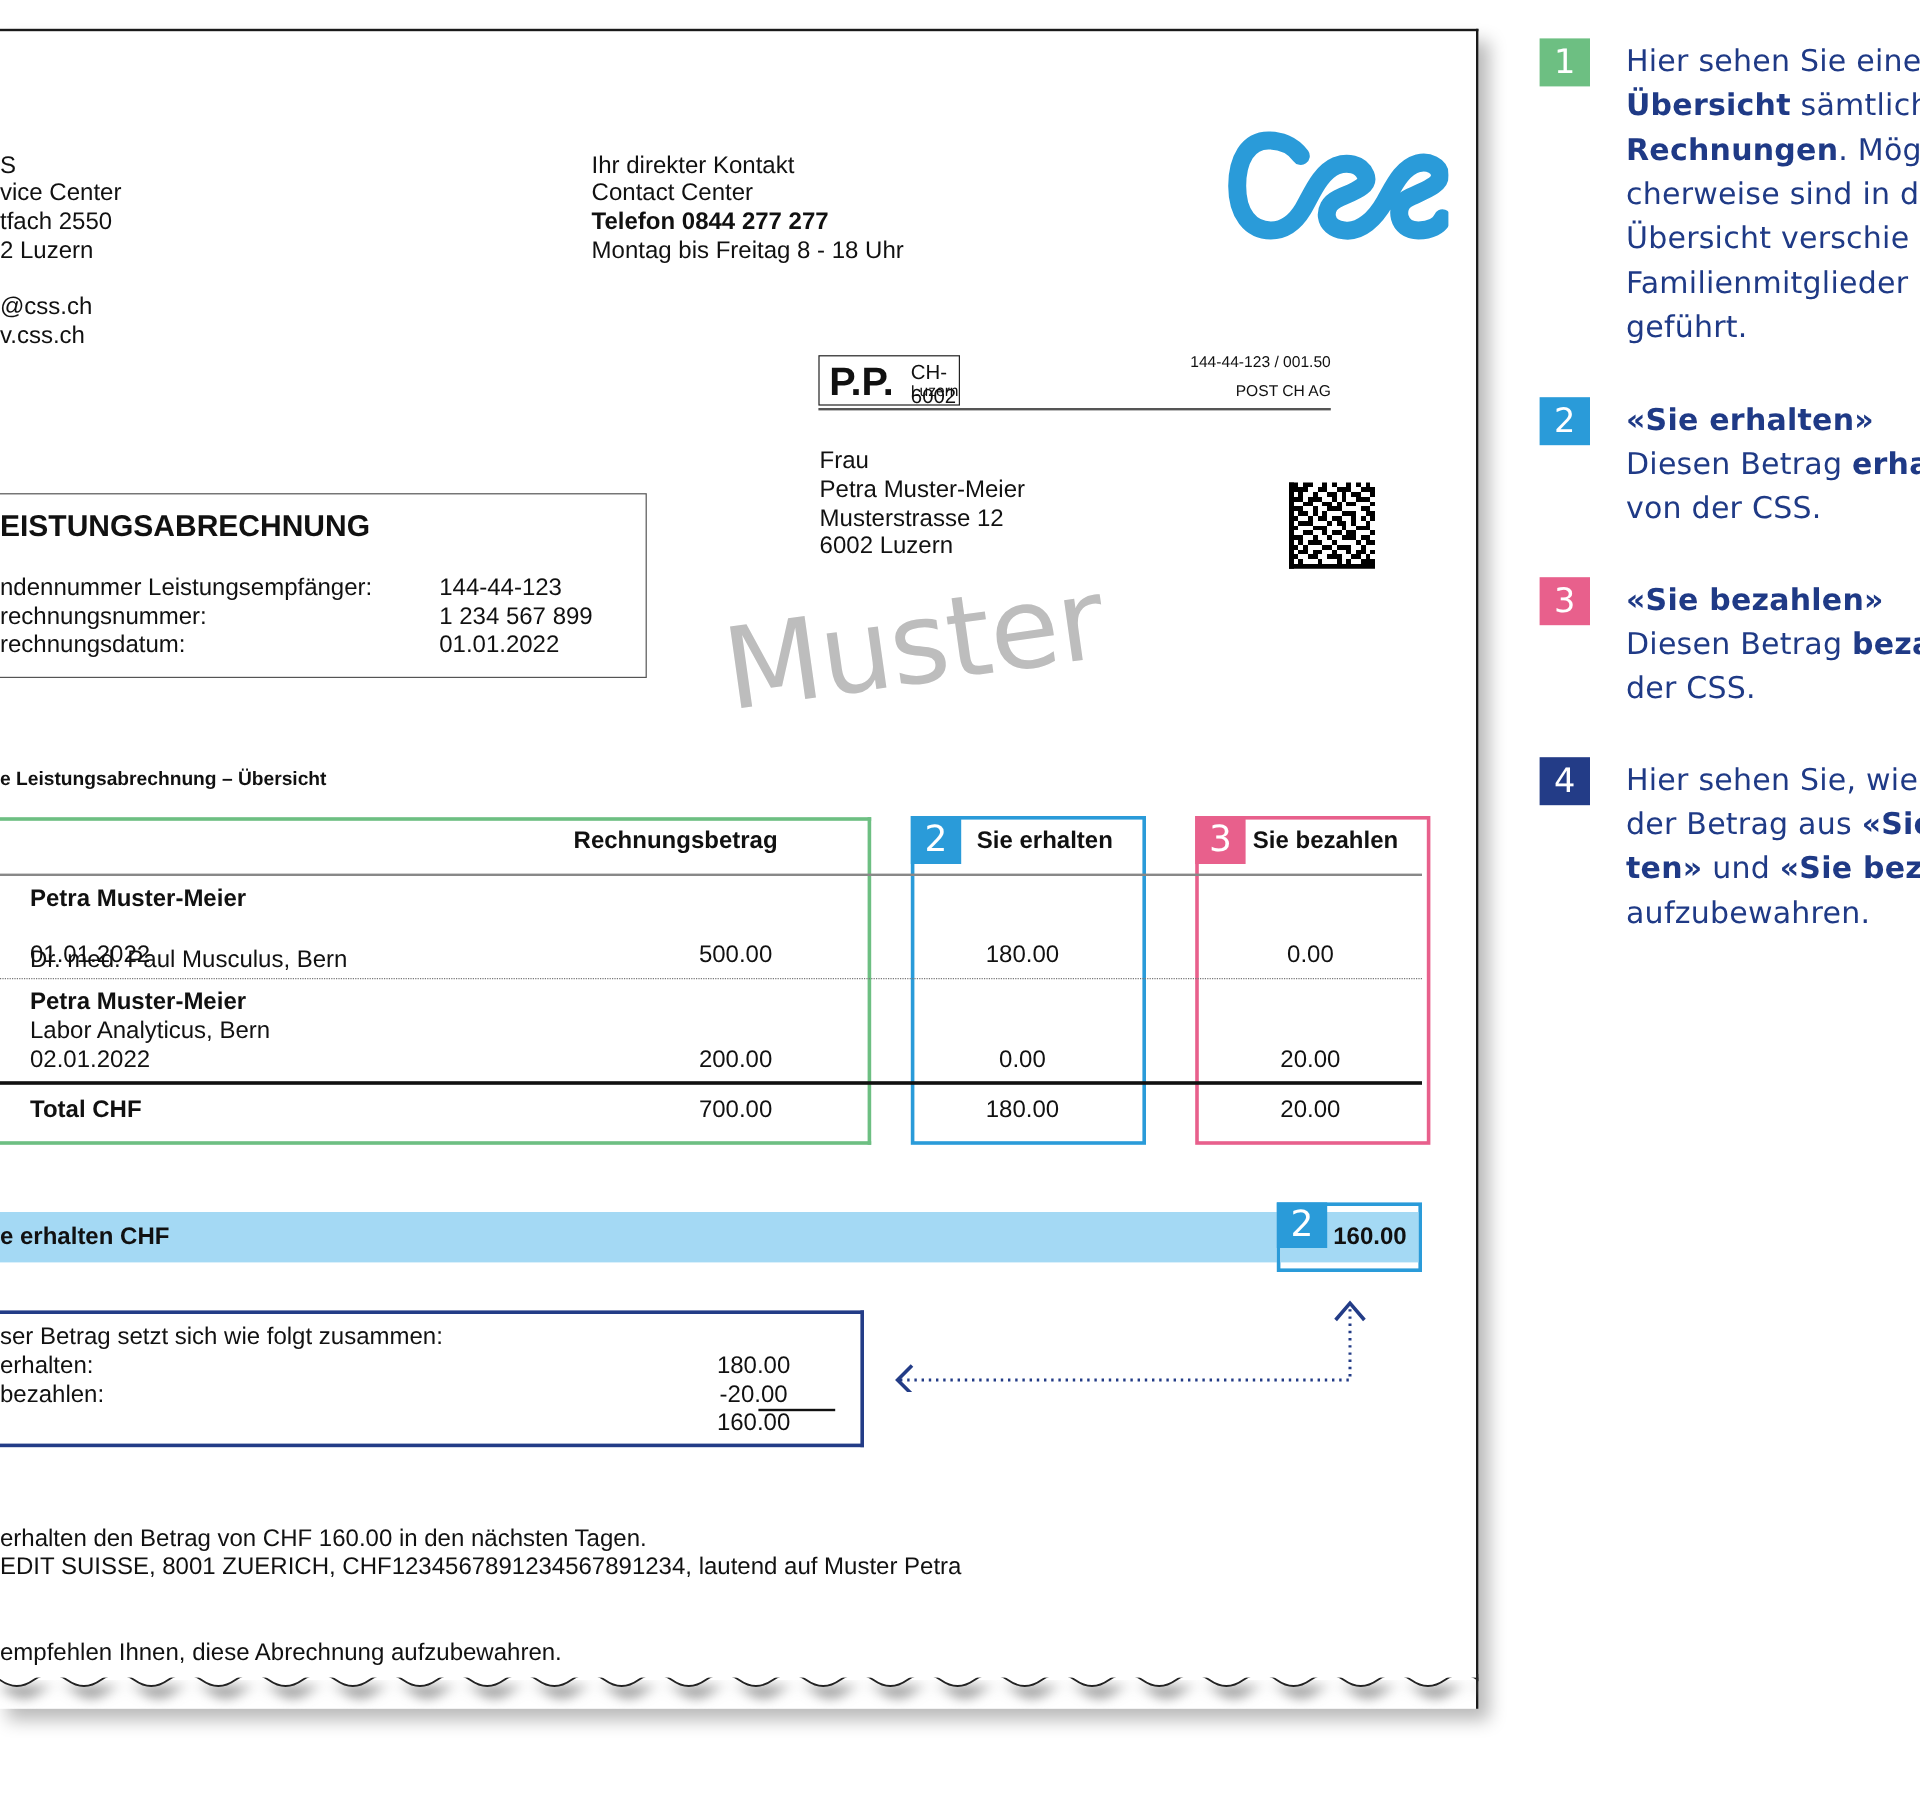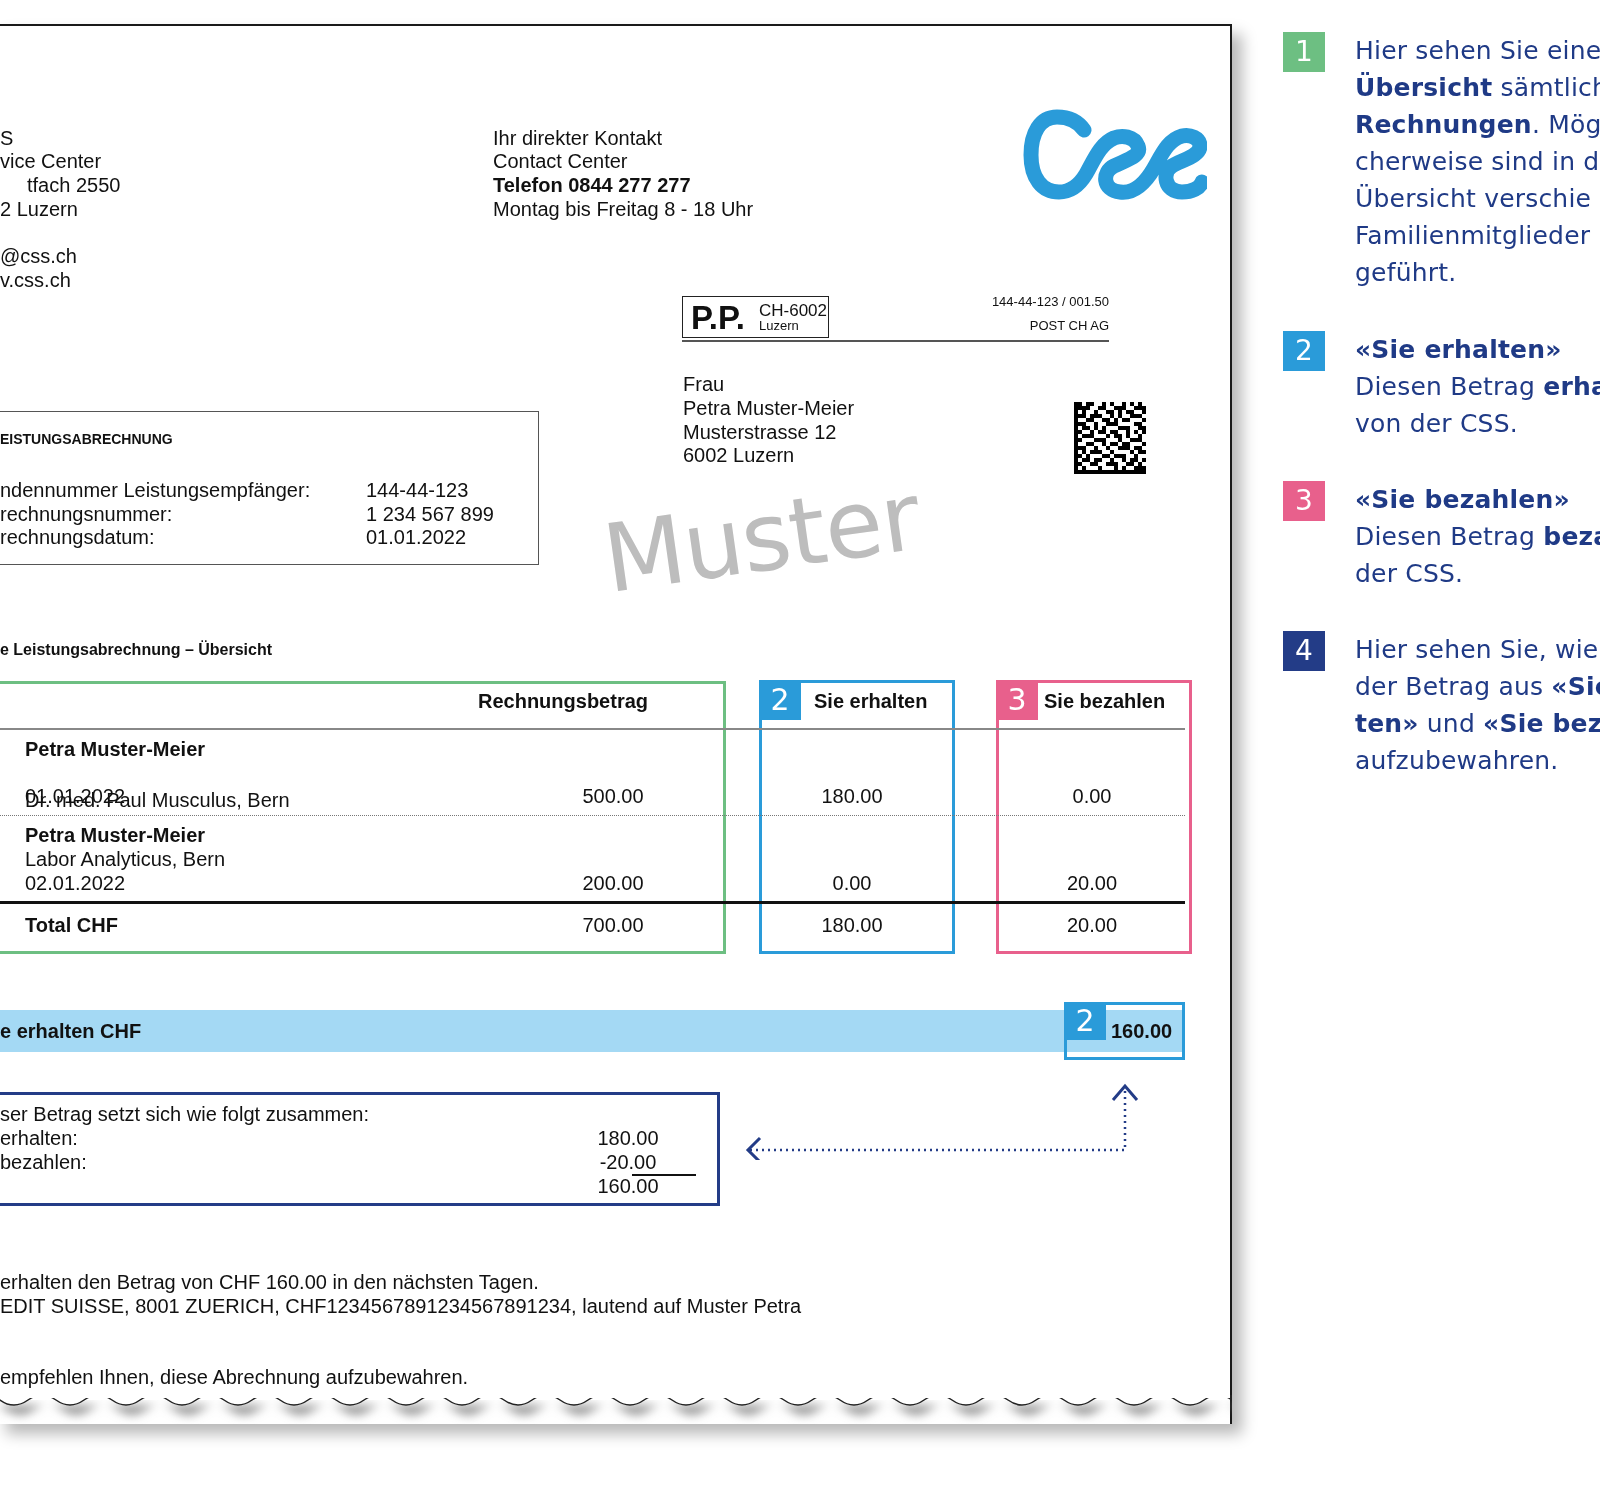--- a/index.html
+++ b/index.html
@@ -12,21 +12,21 @@
     box-shadow: 10px 10px 14px rgba(0,0,0,0.28);
   }
   .wave { position: absolute; left: -4px; top: 1395px; width: 1236px; height: 60px; }
 
   .abs { position: absolute; }
   .t { font-size: 20px; line-height: 23.5px; white-space: nowrap; }
   .b { font-weight: bold; text-align: center; }
 
   .logo { position: absolute; left: 1022px; top: 108px; width: 185px; height: 95px; }
 
-  .pp-box { position: absolute; left: 682px; top: 296px; width: 147px; height: 42px; border: 1.5px solid #222; }
+  .pp-box { position: absolute; left: 682px; top: 296px; width: 118px; height: 42px; border: 1.5px solid #222; }
   .pp-big { position: absolute; left: 8px; top: 2px; font-size: 33px; font-weight: bold; letter-spacing: 0px; }
   .pp-small1 { position: absolute; left: 76px; top: 4px; font-size: 17px; }
   .pp-small2 { position: absolute; left: 76px; top: 21px; font-size: 13px; }
   .post-ref { position: absolute; right: 0; font-size: 13px; text-align: right; }
   .post-line { position: absolute; left: 682px; top: 340px; width: 427px; height: 2px; background: #555; }
 
   .qr { position: absolute; left: 1074px; top: 402px; width: 72px; height: 72px; }
 
   .muster { position: absolute; left: 612px; top: 505px; font-size: 94px; color: #bdbdbd; font-family: "DejaVu Sans", sans-serif; transform: rotate(-8deg); transform-origin: left bottom; letter-spacing: -1px; }
 
@@ -68,21 +68,21 @@
       </filter>
   </defs>
   <path d="M0,0 L1236,0 L1236,5 Q1222,-5 1208,5 Q1194,15 1180,5 Q1166,-5 1152,5 Q1138,15 1124,5 Q1110,-5 1096,5 Q1082,15 1068,5 Q1054,-5 1040,5 Q1026,15 1012,5 Q998,-5 984,5 Q970,15 956,5 Q942,-5 928,5 Q914,15 900,5 Q886,-5 872,5 Q858,15 844,5 Q830,-5 816,5 Q802,15 788,5 Q774,-5 760,5 Q746,15 732,5 Q718,-5 704,5 Q690,15 676,5 Q662,-5 648,5 Q634,15 620,5 Q606,-5 592,5 Q578,15 564,5 Q550,-5 536,5 Q522,15 508,5 Q494,-5 480,5 Q466,15 452,5 Q438,-5 424,5 Q410,15 396,5 Q382,-5 368,5 Q354,15 340,5 Q326,-5 312,5 Q298,15 284,5 Q270,-5 256,5 Q242,15 228,5 Q214,-5 200,5 Q186,15 172,5 Q158,-5 144,5 Q130,15 116,5 Q102,-5 88,5 Q74,15 60,5 Q46,-5 32,5 Q18,15 4,5 L0,5 Z" fill="#999" filter="url(#sh)" transform="translate(6,10)"></path>
   <path d="M0,0 L1236,0 L1236,5 Q1222,-5 1208,5 Q1194,15 1180,5 Q1166,-5 1152,5 Q1138,15 1124,5 Q1110,-5 1096,5 Q1082,15 1068,5 Q1054,-5 1040,5 Q1026,15 1012,5 Q998,-5 984,5 Q970,15 956,5 Q942,-5 928,5 Q914,15 900,5 Q886,-5 872,5 Q858,15 844,5 Q830,-5 816,5 Q802,15 788,5 Q774,-5 760,5 Q746,15 732,5 Q718,-5 704,5 Q690,15 676,5 Q662,-5 648,5 Q634,15 620,5 Q606,-5 592,5 Q578,15 564,5 Q550,-5 536,5 Q522,15 508,5 Q494,-5 480,5 Q466,15 452,5 Q438,-5 424,5 Q410,15 396,5 Q382,-5 368,5 Q354,15 340,5 Q326,-5 312,5 Q298,15 284,5 Q270,-5 256,5 Q242,15 228,5 Q214,-5 200,5 Q186,15 172,5 Q158,-5 144,5 Q130,15 116,5 Q102,-5 88,5 Q74,15 60,5 Q46,-5 32,5 Q18,15 4,5 L0,5 Z" fill="#fff" stroke="#222" stroke-width="1.5"></path>
   <rect x="0" y="-2" width="1236" height="5" fill="#fff"></rect>
   <line x1="1235" y1="0" x2="1235" y2="5" stroke="#222" stroke-width="2"></line>
 </svg>
 
 <div class="abs t" style="left:0;top:127px;">S</div>
 <div class="abs t" style="left:0;top:150px;">vice Center</div>
-<div class="abs t" style="left:0;top:174px;padding-left:27px;">tfach 2550</div>
+<div class="abs t" style="left:0;top:174px;">tfach 2550</div>
 <div class="abs t" style="left:0;top:198px;">2 Luzern</div>
 <div class="abs t" style="left:0;top:245px;">@css.ch</div>
 <div class="abs t" style="left:0;top:269px;">v.css.ch</div>
 
 <div class="abs t" style="left:493px;top:127px;">Ihr direkter Kontakt</div>
 <div class="abs t" style="left:493px;top:150px;">Contact Center</div>
 <div class="abs t b" style="left:493px;top:174px;">Telefon 0844 277 277</div>
 <div class="abs t" style="left:493px;top:198px;">Montag bis Freitag 8 - 18 Uhr</div>
 
 <svg class="logo" viewBox="0 0 185 95">
@@ -195,21 +195,21 @@
       <rect x="6" y="16" width="1" height="1"></rect>
       <rect x="10" y="16" width="1" height="1"></rect>
       <rect x="12" y="16" width="1" height="1"></rect>
       <rect x="15" y="16" width="3" height="1"></rect>
   </g>
 </svg>
 
 <div class="muster">Muster</div>
 
 <div class="info-box"></div>
-<div class="abs t b" style="left:0;top:428px;font-size:14px;">EISTUNGSABRECHNUNG</div>
+<div class="abs t b" style="left:0;top:428px;font-size:25px;">EISTUNGSABRECHNUNG</div>
 <div class="abs t" style="left:0;top:479px;">ndennummer Leistungsempfänger:</div>
 <div class="abs t" style="left:366px;top:479px;">144-44-123</div>
 <div class="abs t" style="left:0;top:503px;">rechnungsnummer:</div>
 <div class="abs t" style="left:366px;top:503px;">1 234 567 899</div>
 <div class="abs t" style="left:0;top:526px;">rechnungsdatum:</div>
 <div class="abs t" style="left:366px;top:526px;">01.01.2022</div>
 
 <div class="section-title">e Leistungsabrechnung – Übersicht</div>
 
 <div class="col-green"></div>

